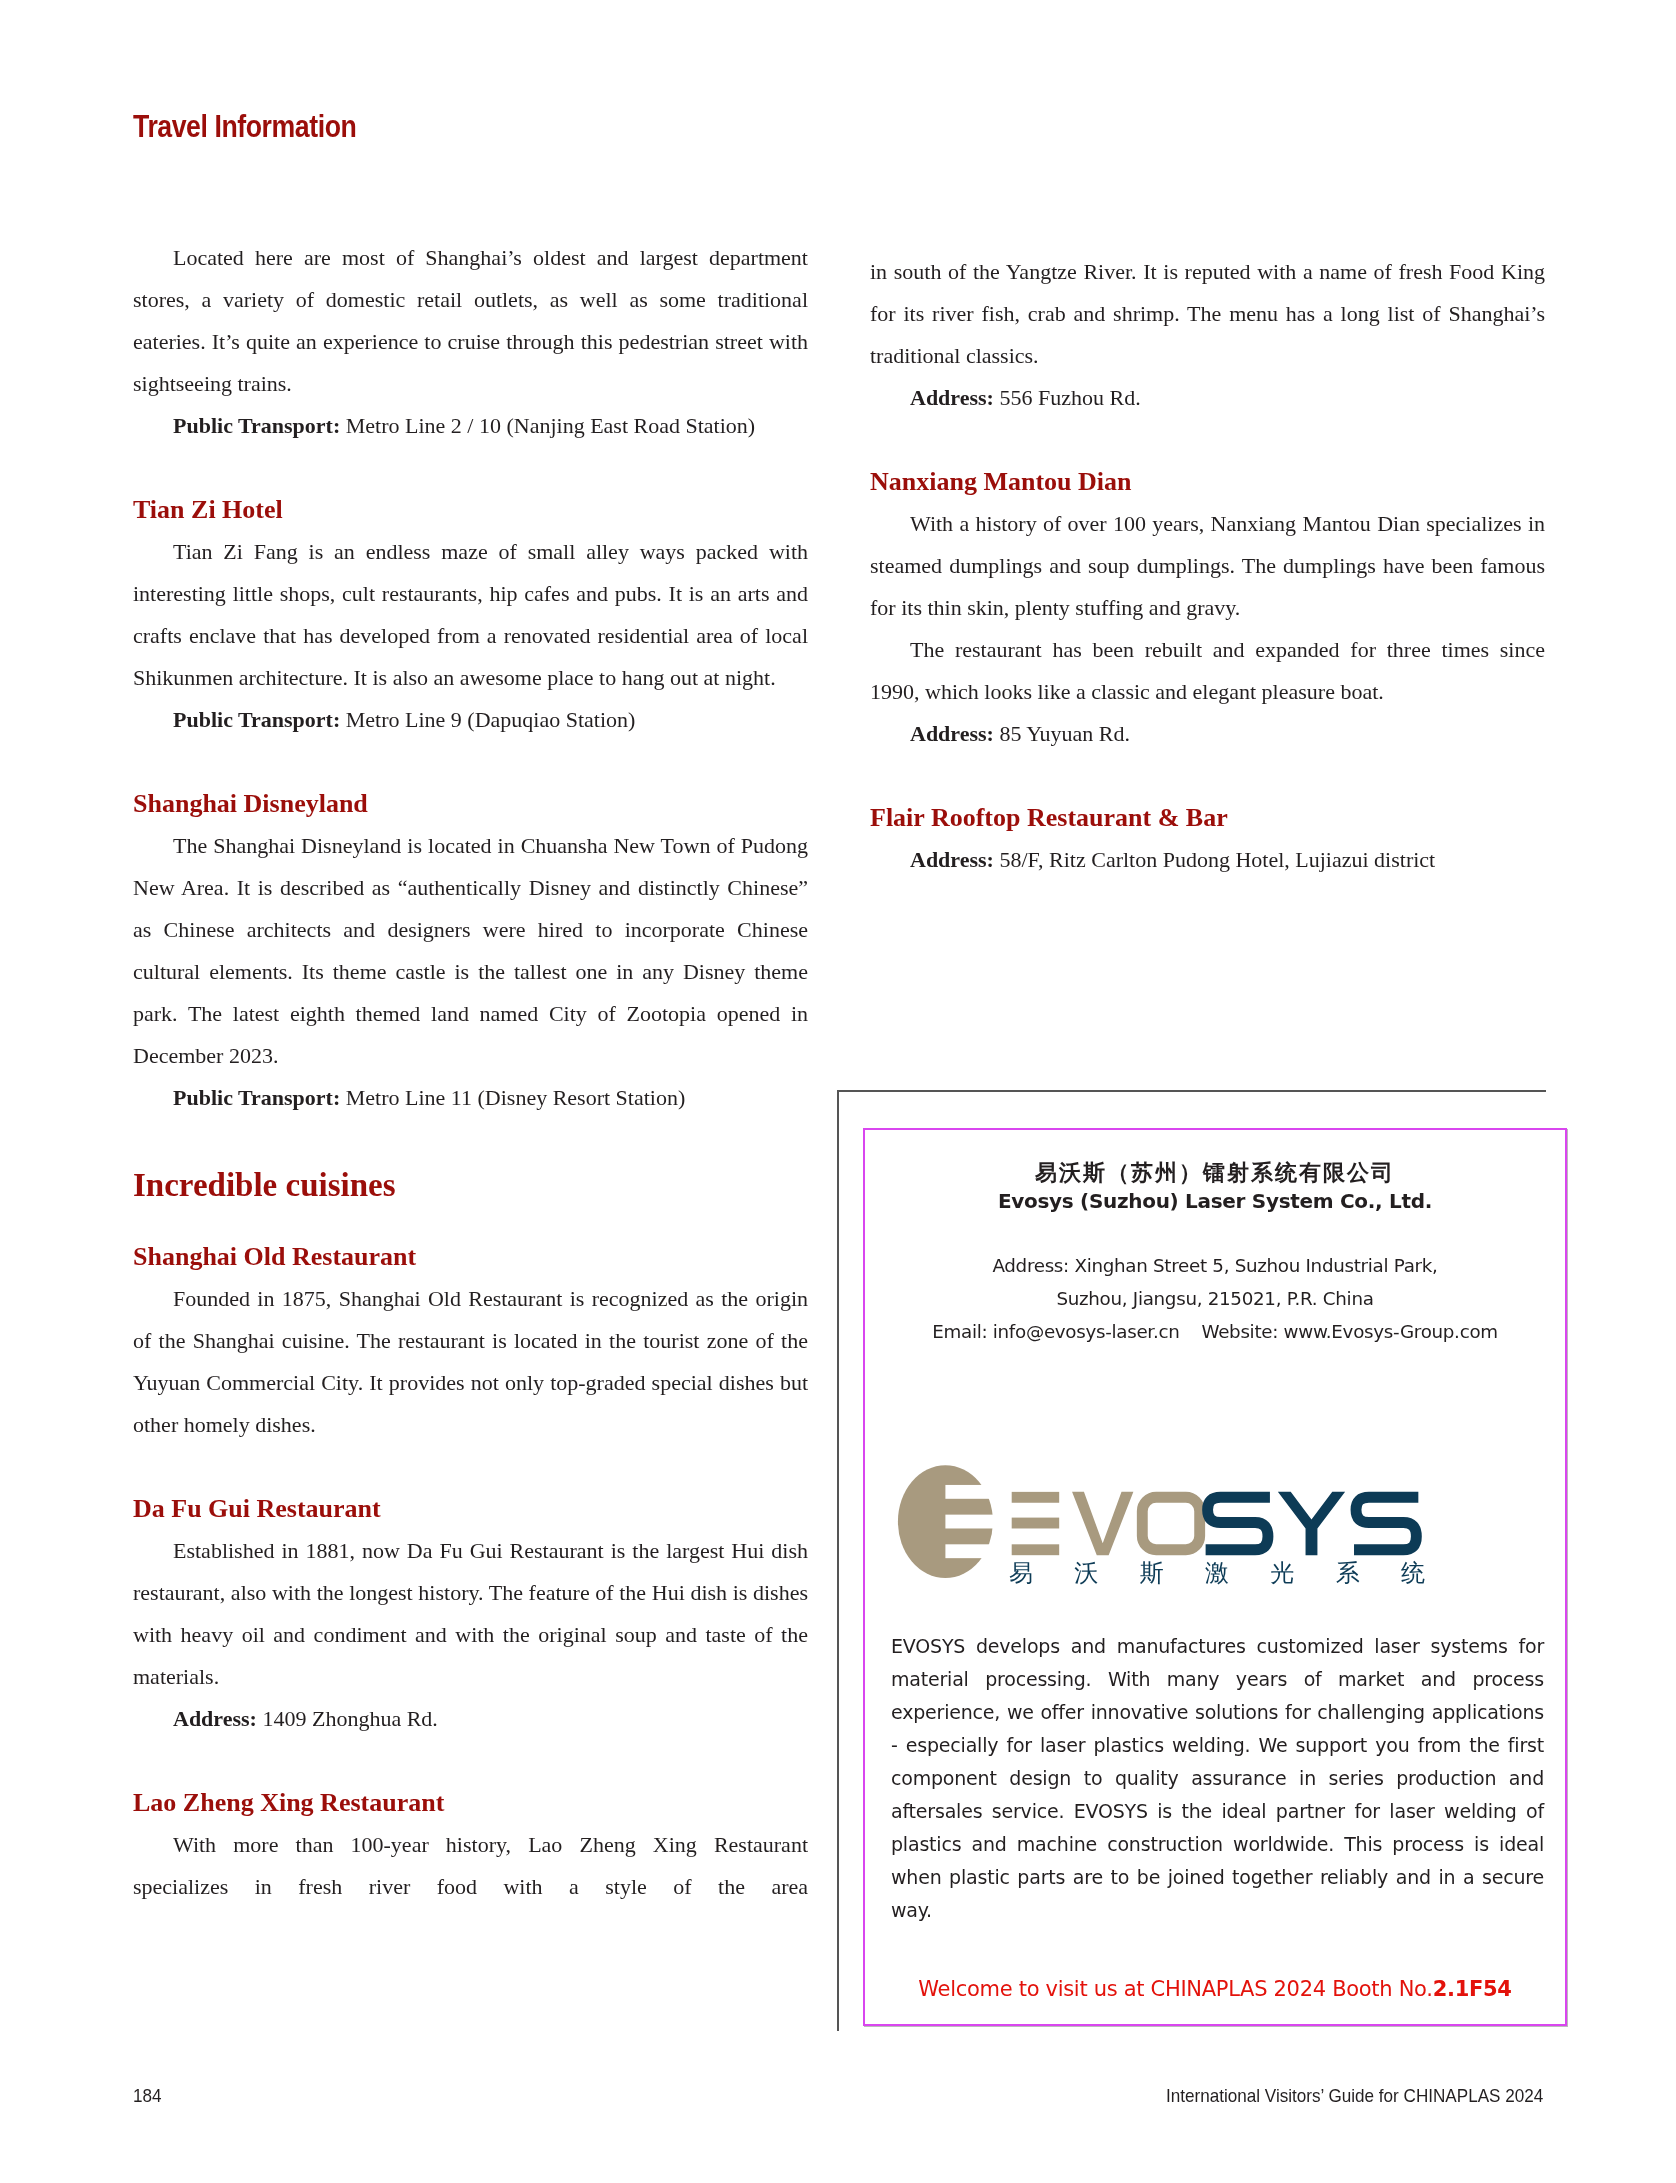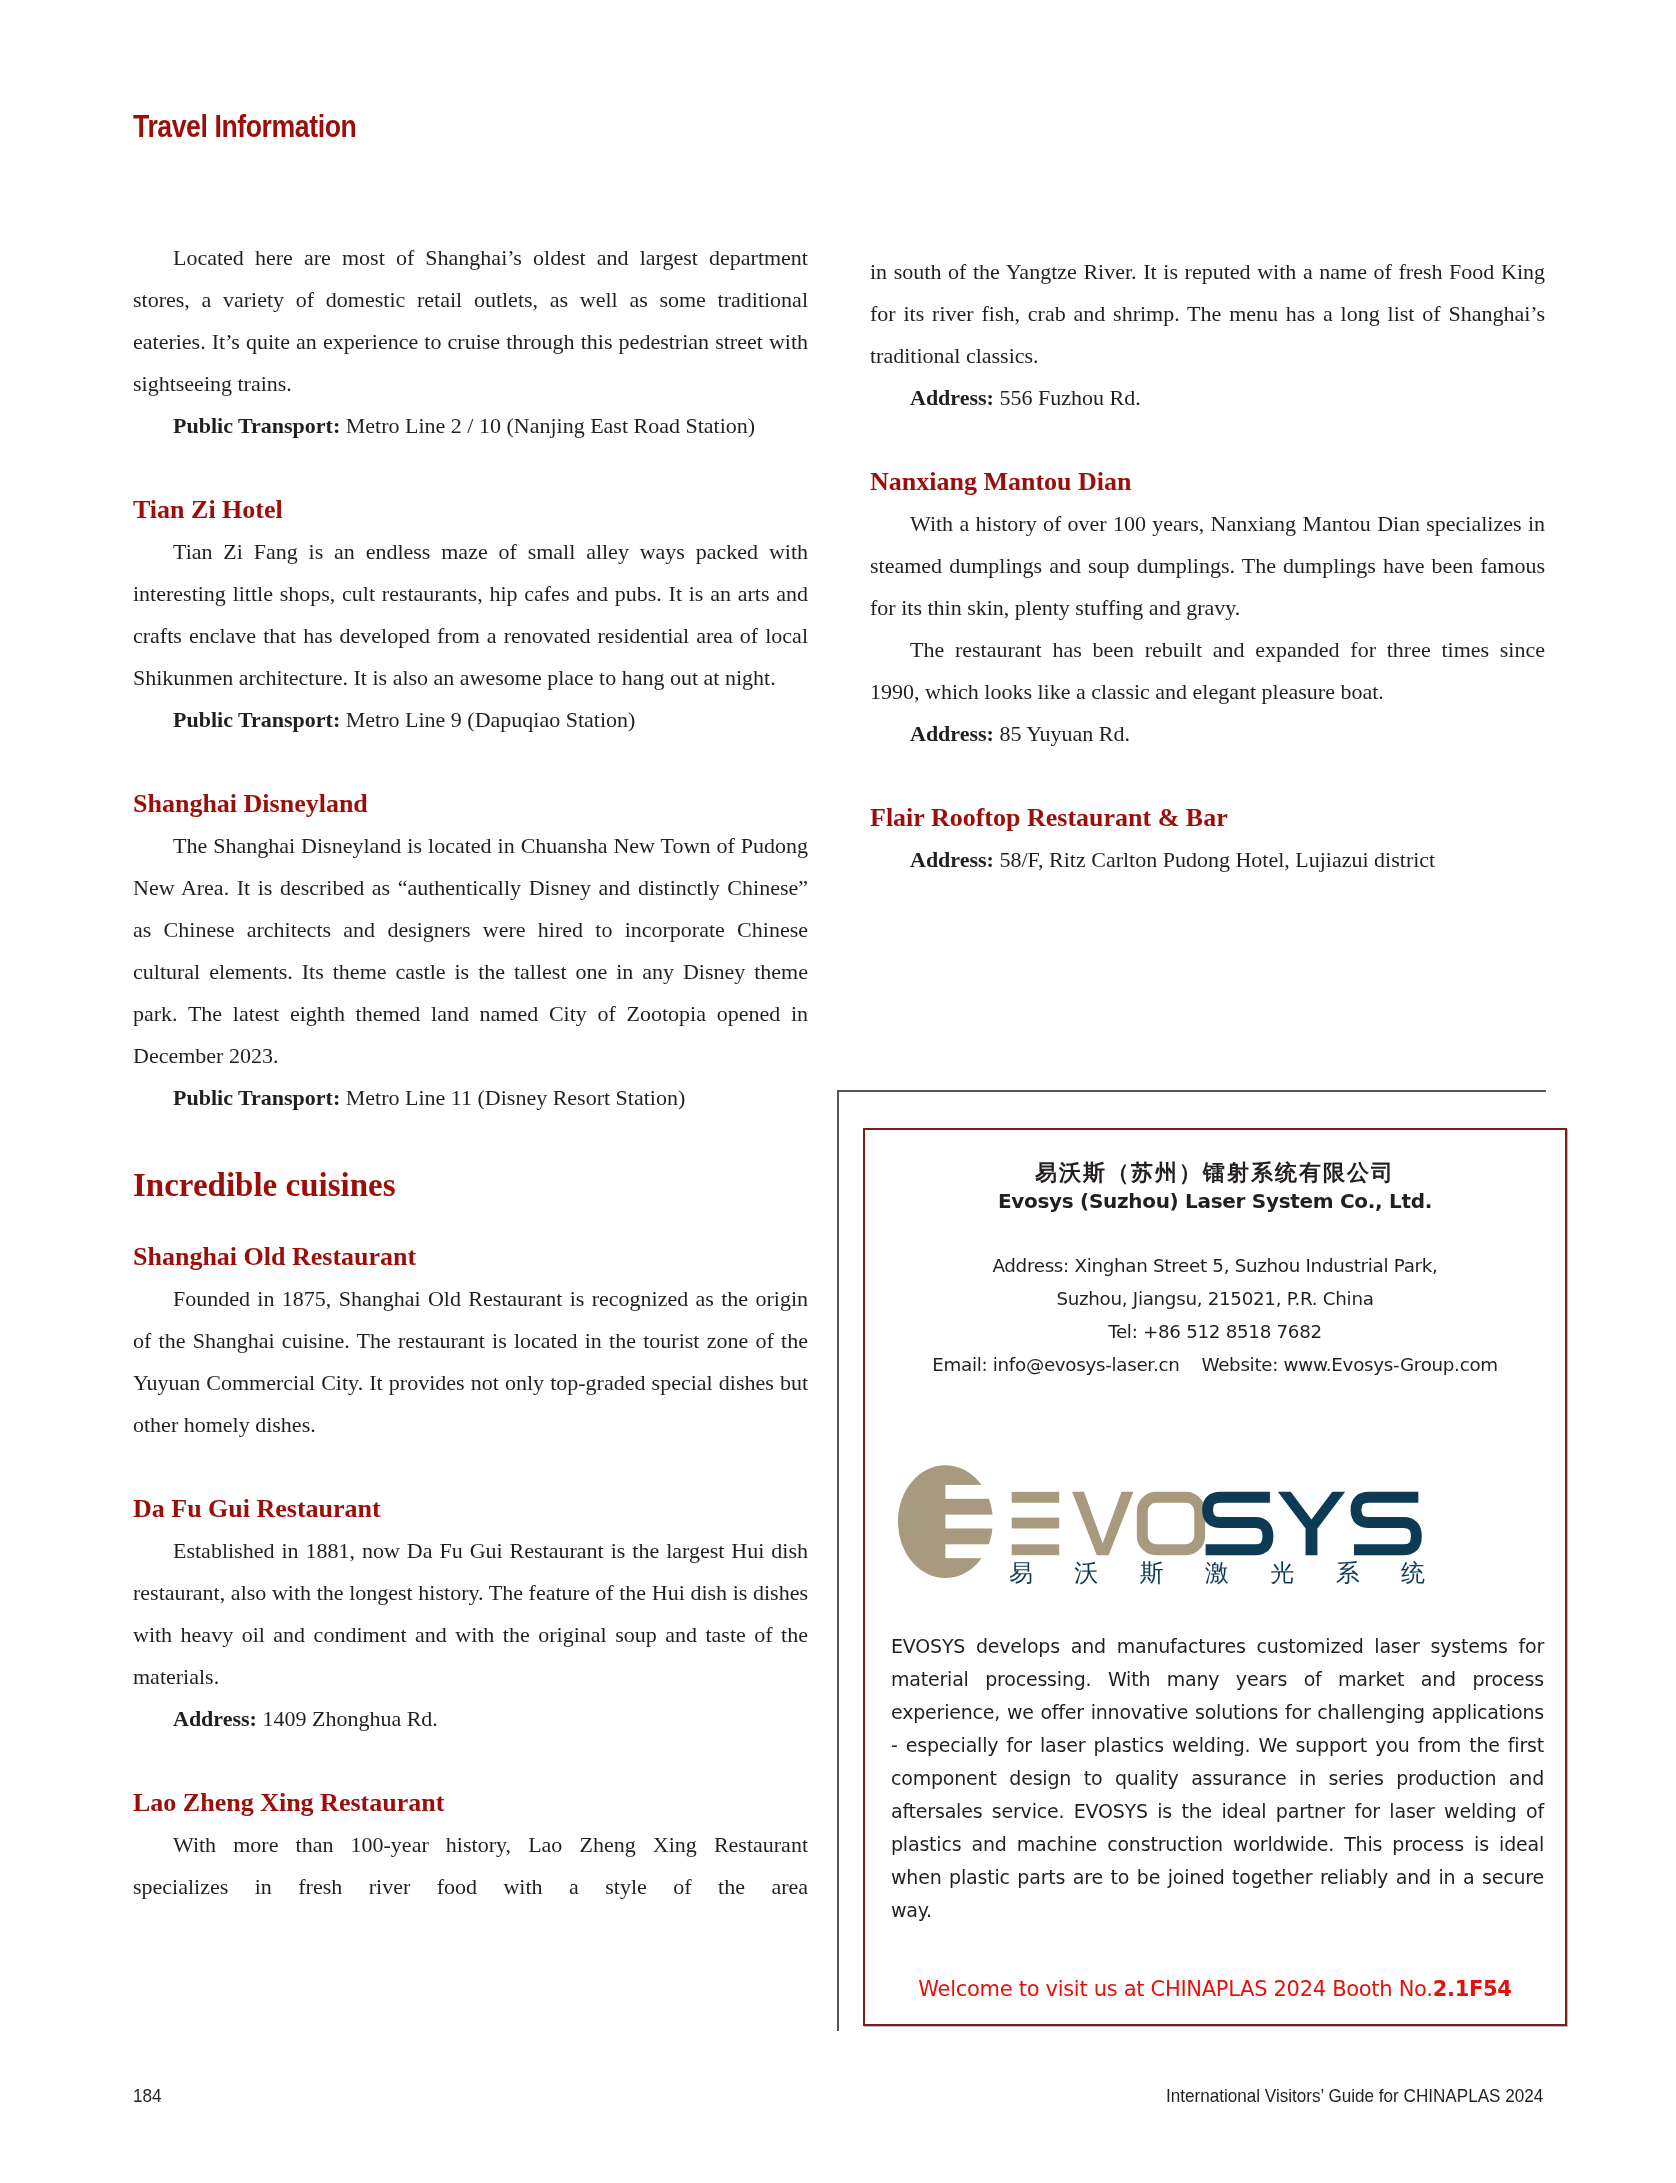--- a/index.html
+++ b/index.html
@@ -32,21 +32,21 @@
     font-size: 33px; font-weight: bold; color: #9b0e0a;
     line-height: 50px; margin: 41px 0 0 0;
   }
   .h2 + .h3 { margin-top: 26px; }
 
   
   .ad-frame-top { position: absolute; left: 837px; top: 1090px; width: 709px; height: 0; border-top: 2px solid #555; }
   .ad-frame-left { position: absolute; left: 837px; top: 1090px; width: 0; height: 941px; border-left: 2px solid #555; }
   .ad-box {
     position: absolute; left: 863px; top: 1128px; width: 704px; height: 898px;
-    border: 2px solid #7f1d1d; box-sizing: border-box;
+    border: 2px solid #d946ef; box-sizing: border-box;
     box-shadow: 1px 1px 0 #bbb;
     font-family: "DejaVu Sans", "Liberation Sans", sans-serif; color: #231f20;
   }
   .ad-head-cn {
     position: absolute; left: 0; right: 0; top: 28px; text-align: center;
     font-size: 22px; font-weight: bold; letter-spacing: 2px;
   }
   .ad-head-en {
     position: absolute; left: 0; right: 0; top: 59px; text-align: center;
     font-size: 20px; font-weight: bold; letter-spacing: -0.3px;
@@ -124,21 +124,20 @@
 <div class="ad-frame-top"></div>
 <div class="ad-frame-left"></div>
 
 <div class="ad-box">
   <div class="ad-head-cn">易沃斯（苏州）镭射系统有限公司</div>
   <div class="ad-head-en">Evosys (Suzhou) Laser System Co., Ltd.</div>
 
   <div class="ad-contact">
     <div>Address: Xinghan Street 5, Suzhou Industrial Park,</div>
     <div>Suzhou, Jiangsu, 215021, P.R. China</div>
-    <div>Tel:  +86 512 8518 7682</div>
     <div>
       <span>Email: info@evosys-laser.cn</span><span style="display:inline-block;width:22px"></span><span>Website: www.Evosys-Group.com</span>
     </div>
   </div>
 
   <div class="ad-logo">
     <svg width="653" height="149" viewBox="0 0 660 150">
 
       <g>
         <ellipse cx="56" cy="70" rx="48" ry="57" fill="#a89a7f"></ellipse>

